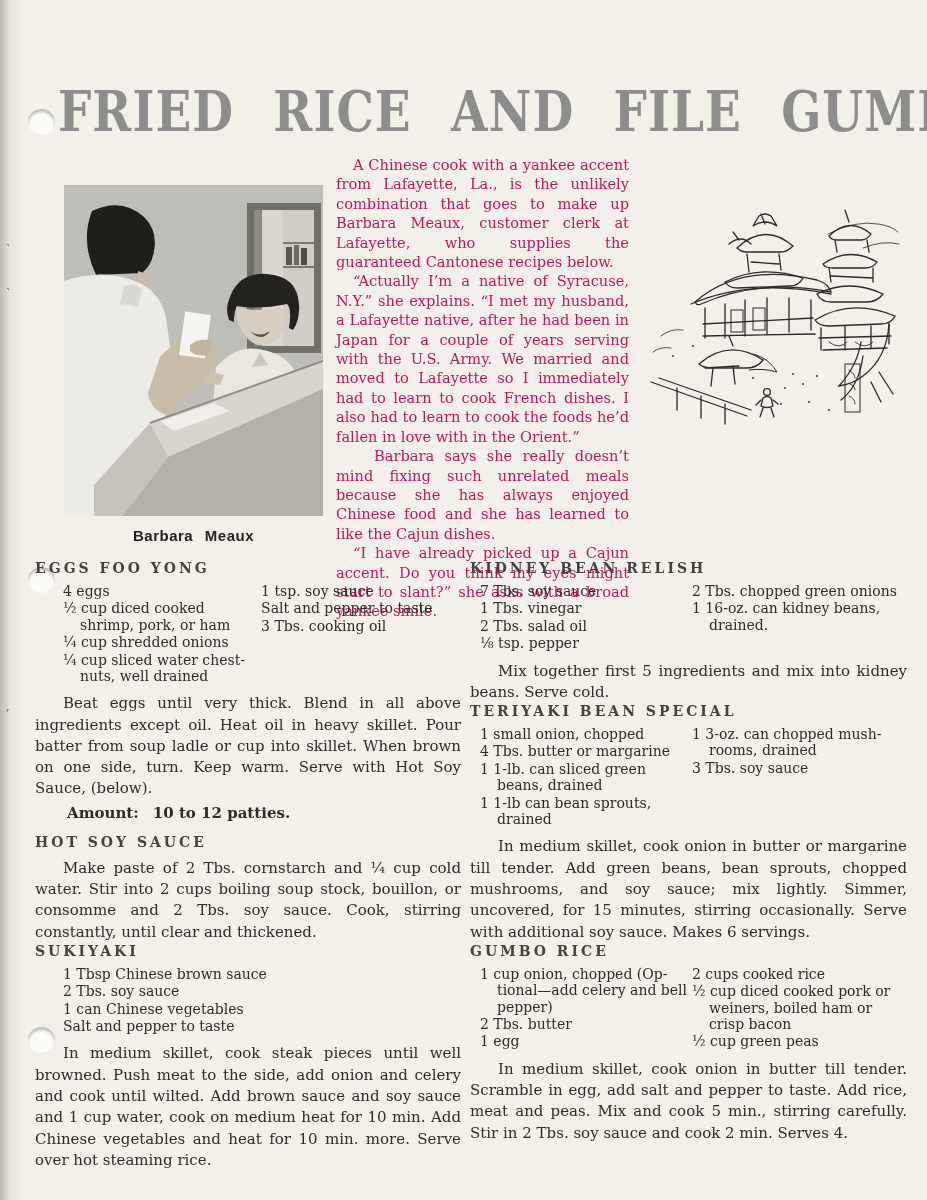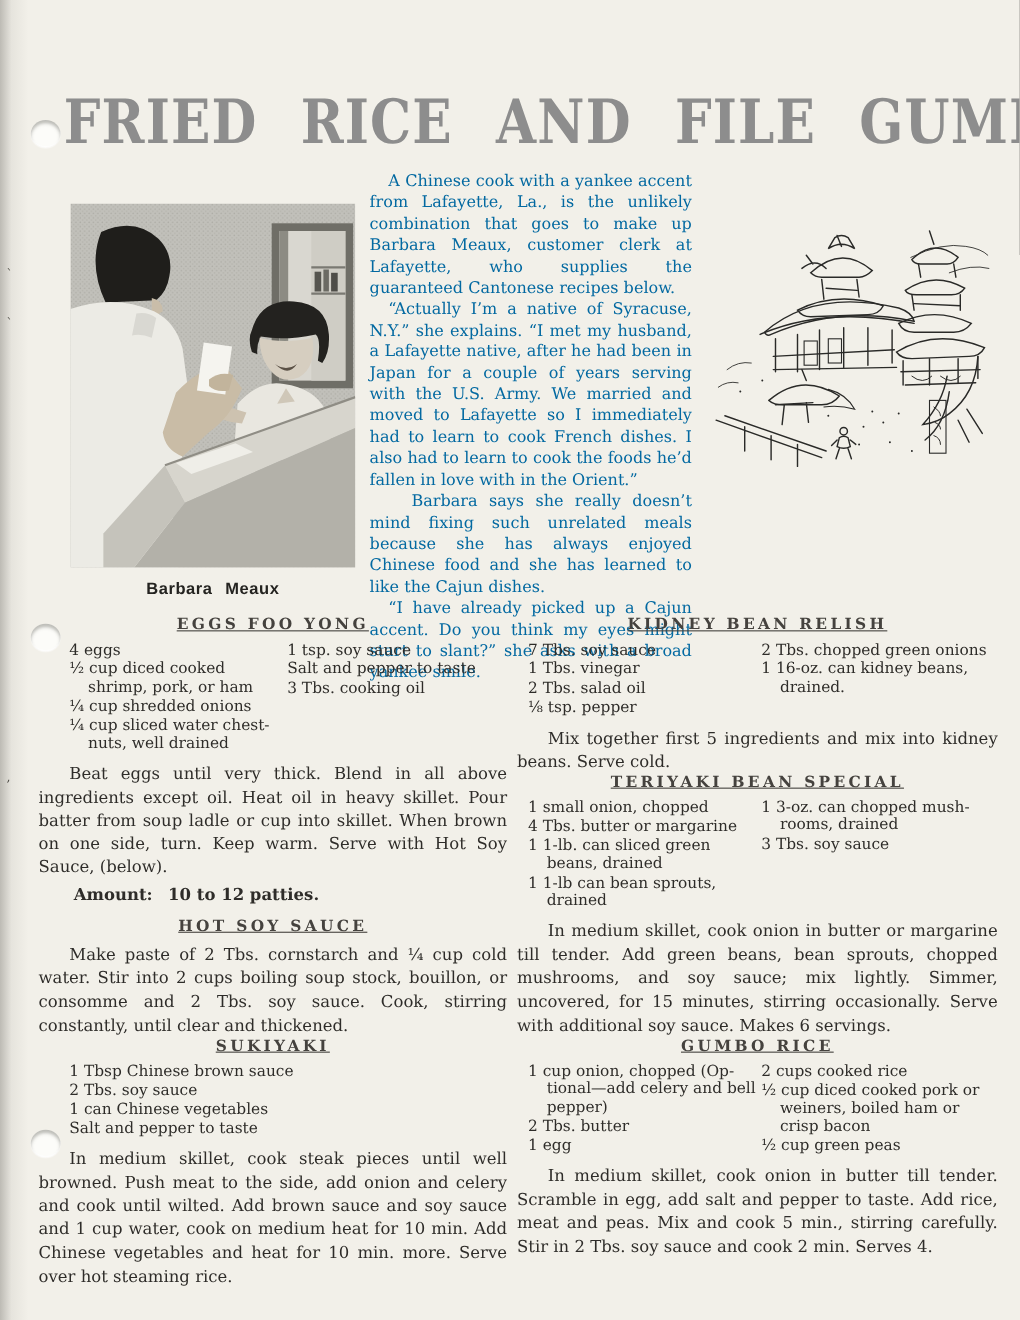--- a/index.html
+++ b/index.html
@@ -32,33 +32,33 @@
   .photo svg { display:block; width:100%; height:100%; }
   .photo-caption {
     position:absolute; left:64px; top:527px; width:259px; text-align:center;
     font-family:"Liberation Sans", sans-serif; font-weight:700; font-size:15px;
     letter-spacing:.5px; word-spacing:7px; color:#242320;
   }
 
   .intro { position:absolute; left:336px; top:155px; width:293px; }
   .intro p {
     margin:0; font-size:14.6px; line-height:1.33; text-align:justify;
-    text-indent:17px; color:#0369a1;
+    text-indent:17px; color:#be185d;
   }
 
   .illustration { position:absolute; left:633px; top:196px; width:268px; height:230px; }
   .illustration svg { display:block; width:100%; height:100%; }
 
   .col { position:absolute; top:560px; }
   .col-left  { left:35px;  width:426px; }
   .col-right { left:470px; width:437px; }
 
   h2.sec {
-    margin:0 0 7px 0; text-align:center;
-    font-size:14px; font-weight:700; letter-spacing:3px; color:#45423e;text-decoration:underline;
+    margin:0 0 7px 0; text-align:left;
+    font-size:14px; font-weight:700; letter-spacing:3px; color:#45423e;
   }
   .ing-cols { display:flex; }
   .col-left  .ing-cols { padding-left:28px; }
   .col-right .ing-cols { padding-left:10px; }
   .ing-cols ul { list-style:none; margin:0; padding:0; }
   .ing-cols ul.l { width:212px; }
   .ing-cols ul.r { width:214px; }
   .ing-cols li {
     font-size:14px; line-height:1.17; padding-left:17px; text-indent:-17px;
     color:#2e2c29; margin:0 0 1px 0;

